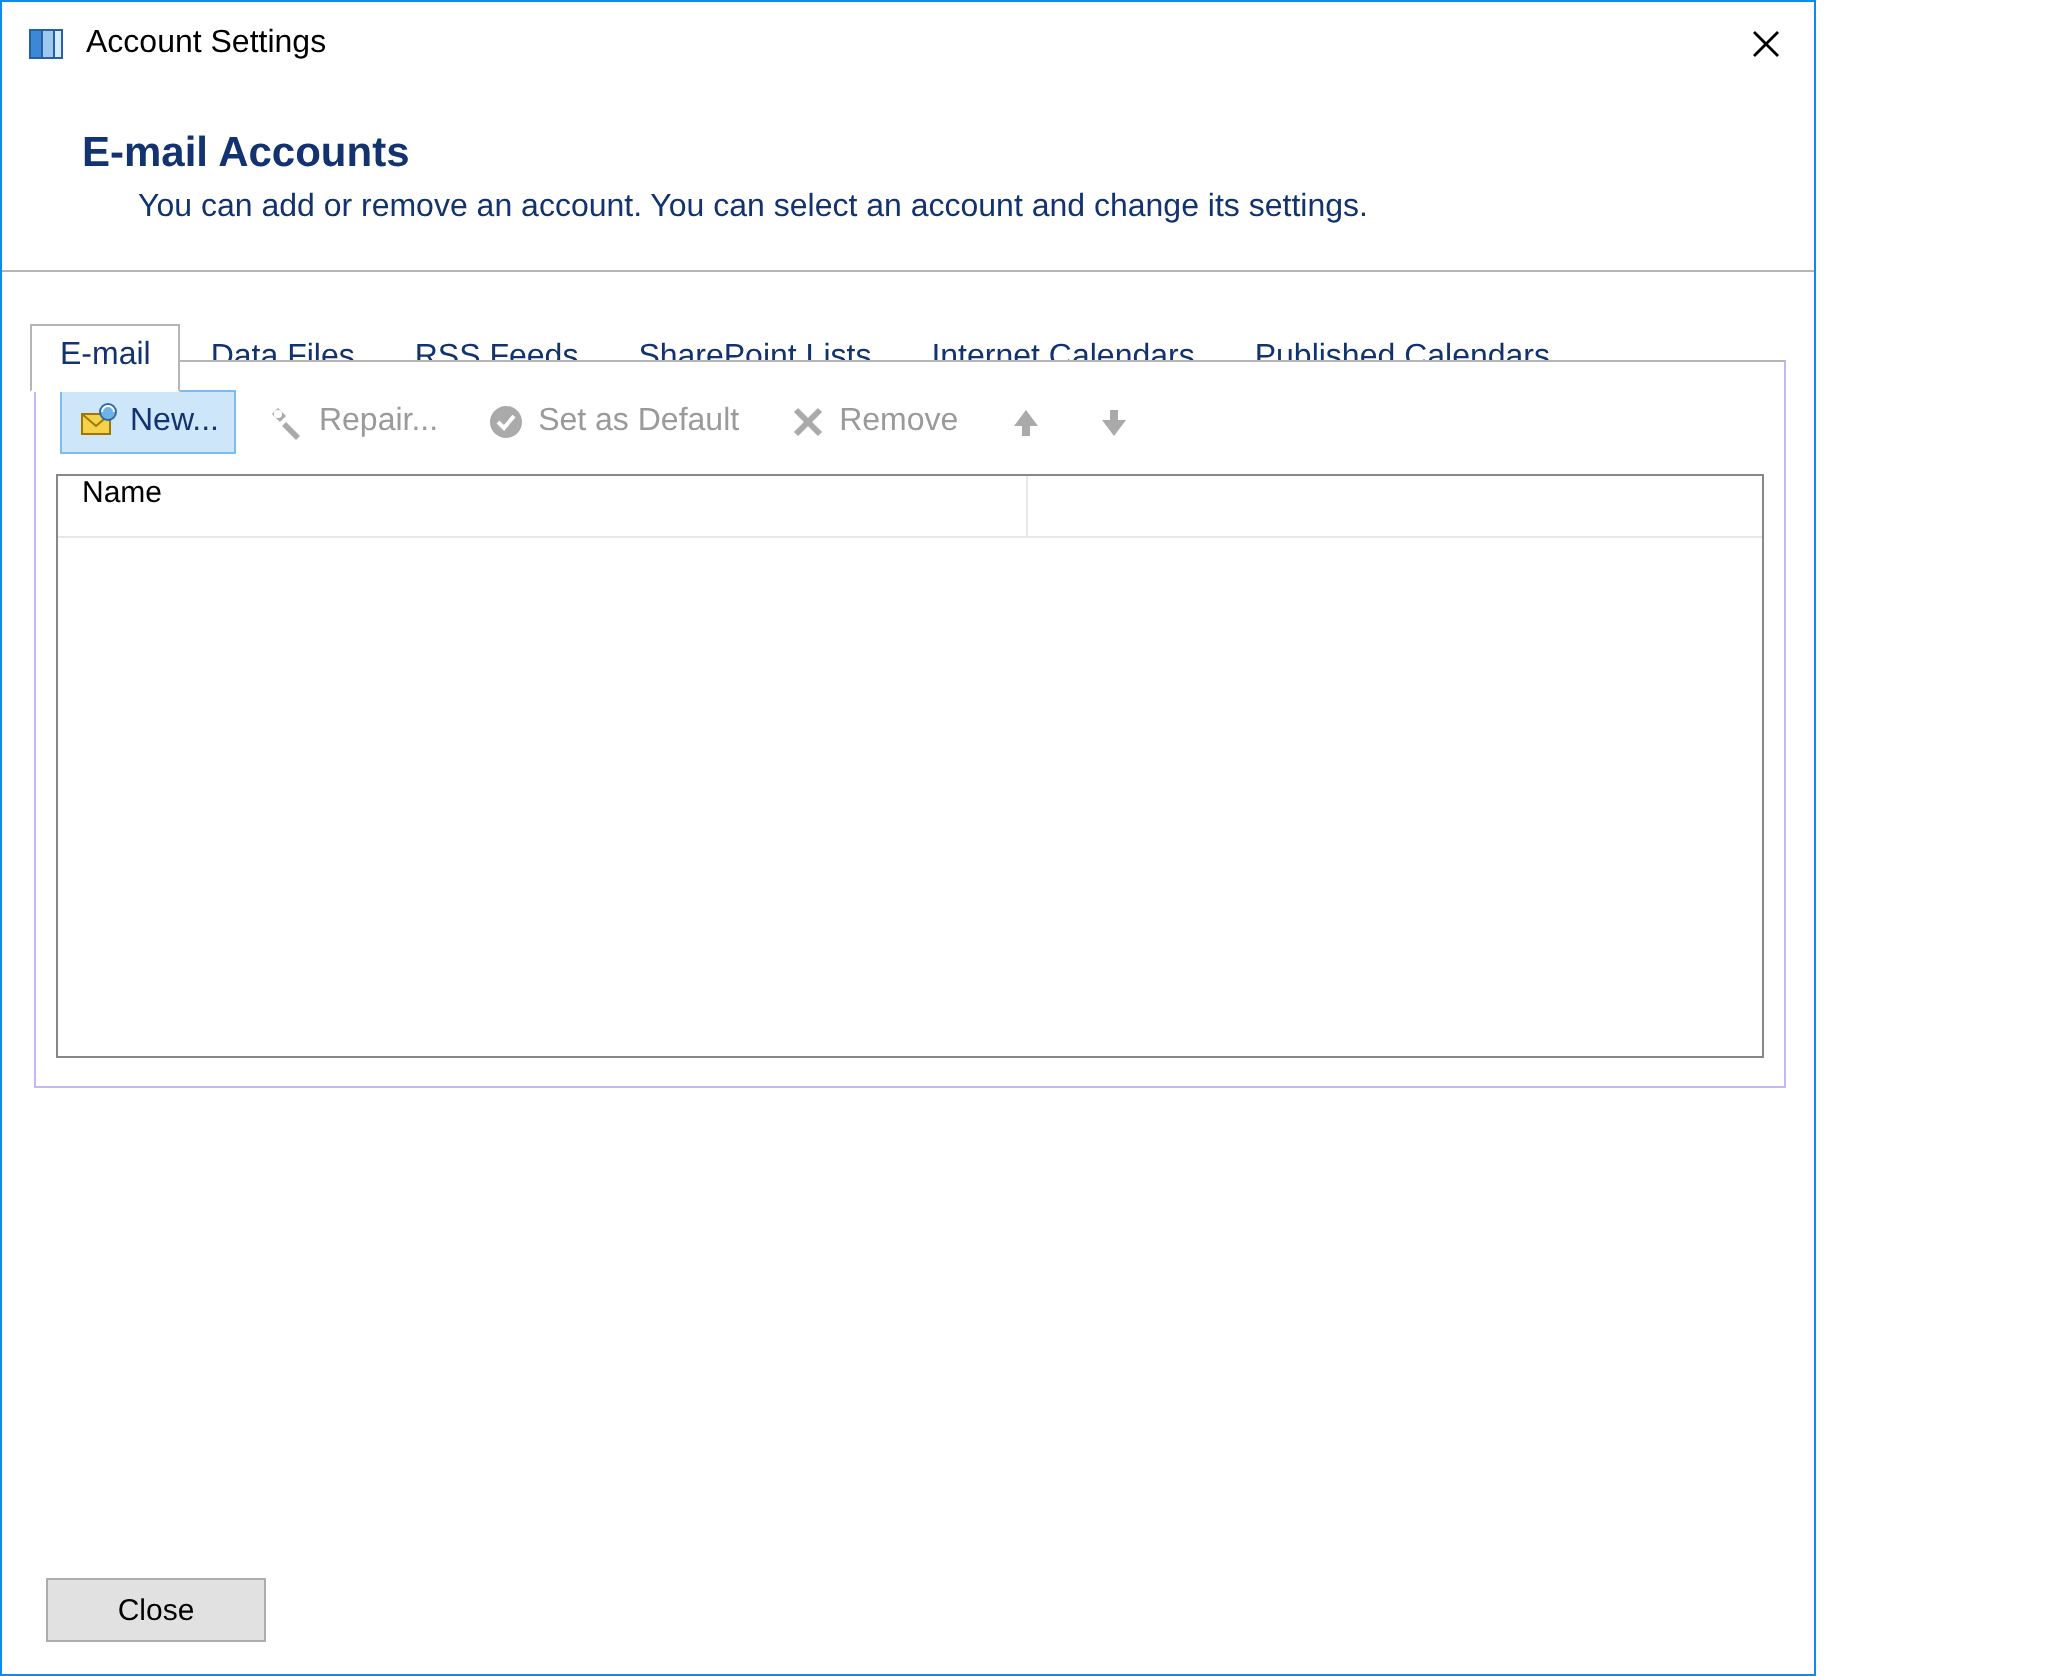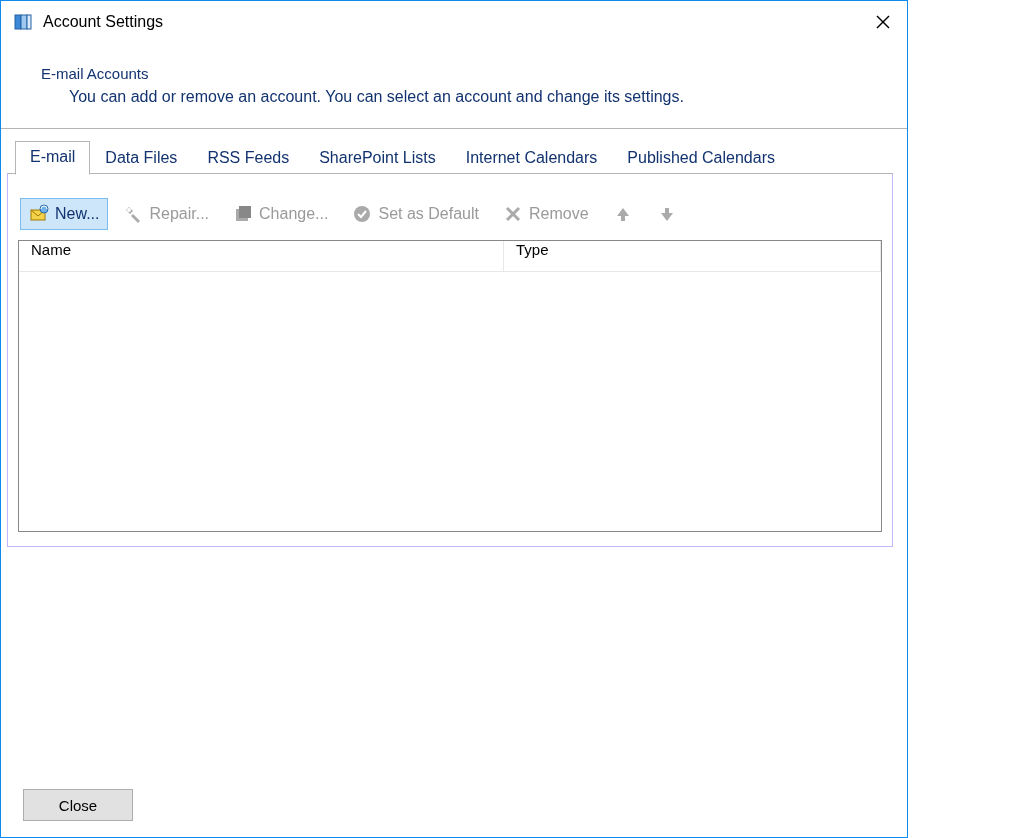--- a/index.html
+++ b/index.html
@@ -3,28 +3,28 @@
 <meta charset="utf-8">
 <style>
   html,body{margin:0;padding:0;height:100%;font-family:"Segoe UI",Tahoma,sans-serif;font-size:15px;color:#1a1a1a;background:#fff}
   .window{width:908px;height:838px;border:1px solid #0c8af0;box-sizing:border-box;position:relative;display:flex;flex-direction:column;background:#fff}
   .titlebar{height:42px;display:flex;align-items:center;padding:0 0 0 12px}
   .titlebar-icon{width:20px;height:20px;margin-right:10px;display:flex;align-items:center;justify-content:center}
   .titlebar-title{font-size:16px;color:#000}
   .close-btn{margin-left:auto;width:48px;height:42px;display:flex;align-items:center;justify-content:center;cursor:pointer}
   .close-btn svg{width:14px;height:14px}
   .header{padding:22px 40px 22px 40px;color:#12336f}
-  .header-title{font-weight:400;font-size:15px;margin-bottom:6px}
+  .header-title{font-weight:700;font-size:21px;margin-bottom:6px}
   .header-sub{font-size:16px;padding-left:28px}
   .content-wrap{flex:1;border-top:1px solid #b5b5b5;background:#f9f9f9;display:flex;flex-direction:column;padding:0;margin:0}
   .inner{flex:1;background:#fff;margin:0;border-top:1px solid #fff;display:flex;flex-direction:column}
   .tabstrip{display:flex;align-items:flex-end;height:44px;padding-left:14px;padding-top:14px;box-sizing:border-box;background:#fff}
-  .tab{padding:6px 14px 8px 14px;font-size:16px;color:#12336f;border:1px solid transparent;border-bottom:none;cursor:pointer;position:relative;top:1px;background:transparent}
+  .tab{padding:6px 14px 8px 14px;font-size:16px;color:#12336f;border:1px solid transparent;border-bottom:none;cursor:pointer;position:relative;top:15px;background:transparent}
   .tab.active{background:#fff;border:1px solid #b5b5b5;border-bottom:1px solid #fff;z-index:2}
-  .tabpanel{border:1px solid #c4b5fd;border-top:1px solid #b5b5b5;margin:0 14px 14px 6px;flex:0 0 auto;background:#fff;padding:20px 10px 14px 10px;position:relative;top:-1px}
+  .tabpanel{border:1px solid #c4b5fd;border-top:1px solid #b5b5b5;margin:0 14px 14px 16px;flex:0 0 auto;background:#fff;padding:10px 10px 14px 10px;position:relative;top:-1px}
   .toolbar{display:flex;align-items:center;gap:6px;padding:4px 2px 10px 2px;flex-wrap:wrap}
   .tbtn{display:flex;align-items:center;gap:6px;padding:5px 8px;font-size:16px;color:#12336f;border:1px solid transparent;cursor:pointer;background:transparent}
   .tbtn.selected{background:#cde6f9;border:1px solid #7abdf2}
   .tbtn.disabled{color:#9a9a9a;cursor:default}
   .tbtn .ticon{width:20px;height:20px;display:flex;align-items:center;justify-content:center}
   .listbox{border:1px solid #888;height:290px;overflow:auto}
   .listhdr{display:flex;height:30px;align-items:center;border-bottom:1px solid #e8e8e8}
   .colh{padding:0 12px;font-size:15px;color:#000;height:100%;display:flex;border-right:1px solid #e8e8e8}
   .col-name{flex:0 0 460px}
   .col-type{flex:1}
@@ -91,29 +91,20 @@
             <span class="ticon">
               <svg viewBox="0 0 20 20">
                 <path d="M6 3 L10 7 L7 10 L3 6 Z" fill="#aaa"></path>
                 <path d="M10 10 L17 17 L15 19 L8 12 Z" fill="#aaa"></path>
                 <circle cx="6" cy="6" r="2" fill="#fff"></circle>
               </svg>
             </span>
             <span>Repair...</span>
           </div>
 
-          <div class="tbtn disabled">
-            <span class="ticon">
-              <svg viewBox="0 0 20 20">
-                <rect x="3" y="5" width="12" height="12" fill="#aaa"></rect>
-                <rect x="6" y="2" width="12" height="12" fill="#888"></rect>
-              </svg>
-            </span>
-            <span>Change...</span>
-          </div>
 
           <div class="tbtn disabled">
             <span class="ticon">
               <svg viewBox="0 0 20 20">
                 <circle cx="10" cy="10" r="8" fill="#aaa"></circle>
                 <polyline points="6,10 9,13 14,7" fill="none" stroke="#fff" stroke-width="2"></polyline>
               </svg>
             </span>
             <span>Set as Default</span>
           </div>
@@ -144,23 +135,20 @@
             </span>
           </div>
 
         </div>
 
         <div class="listbox">
           <div class="listhdr">
             <div class="colh col-name">
                 <span>Name</span>
               </div>
-            <div class="colh col-type">
-                <span>Type</span>
-              </div>
           </div>
           <div></div>
         </div>
 
       </div>
 
       <div class="filler"></div>
 
     </div>
 

